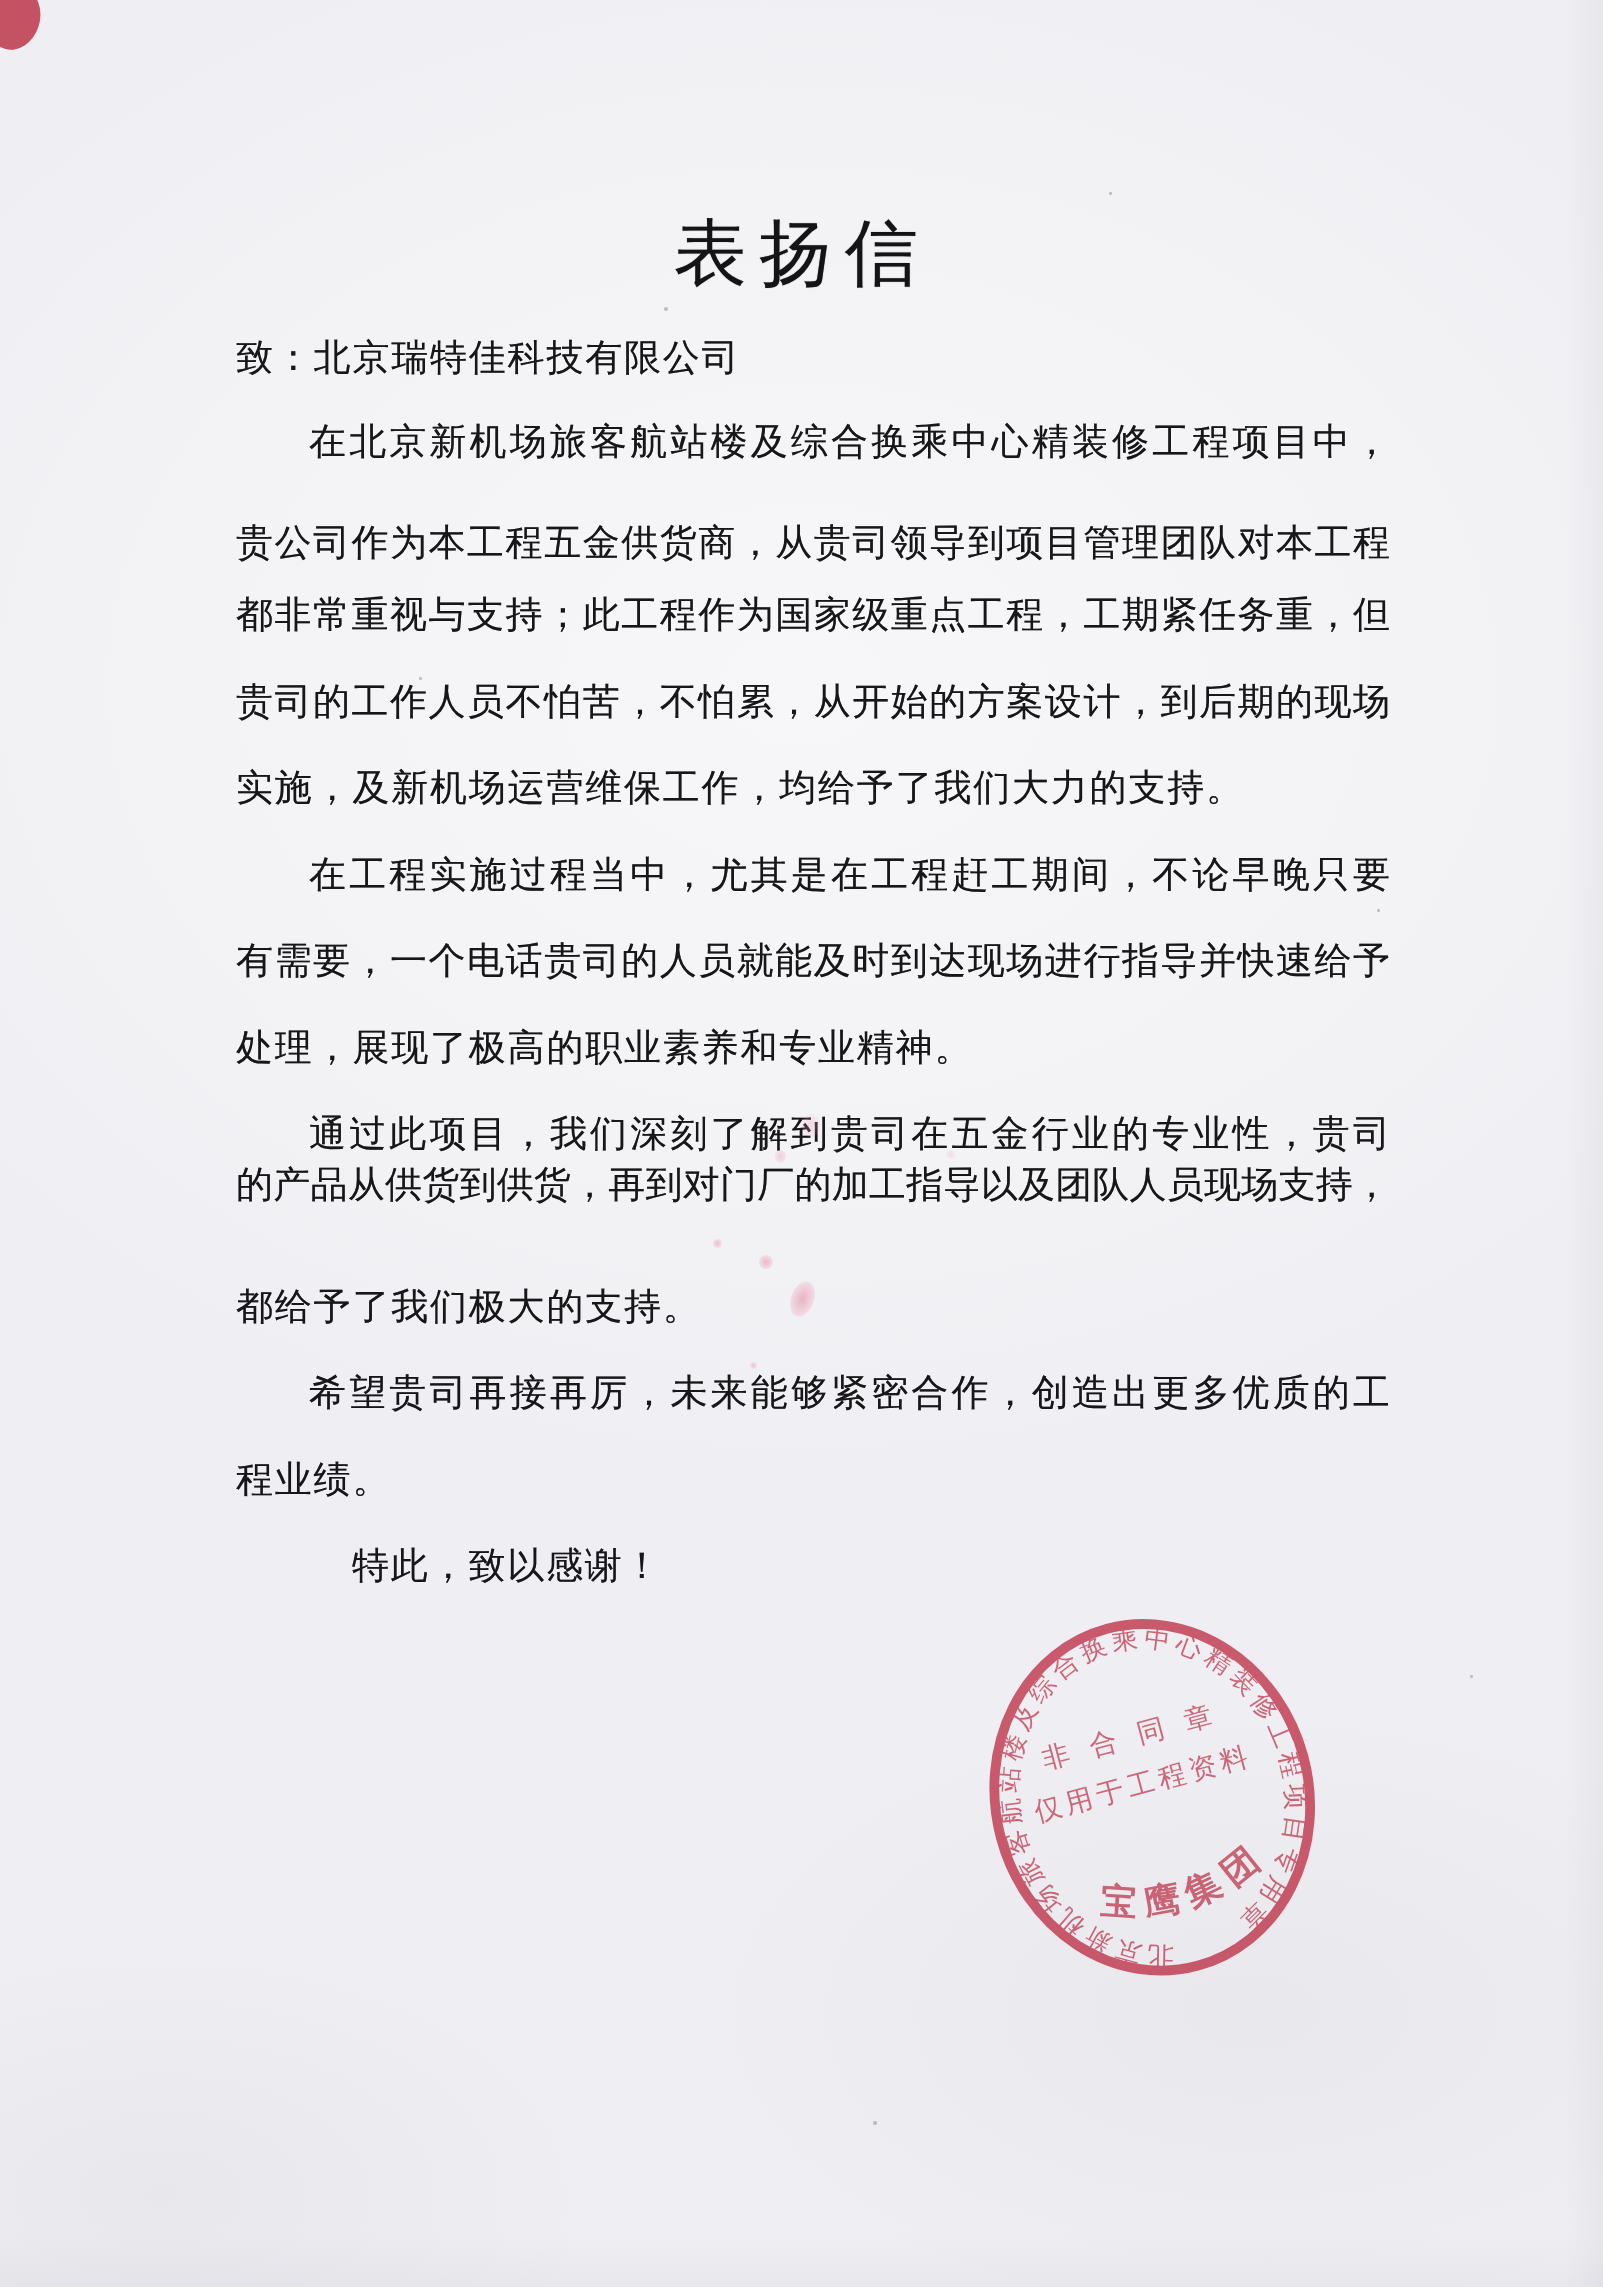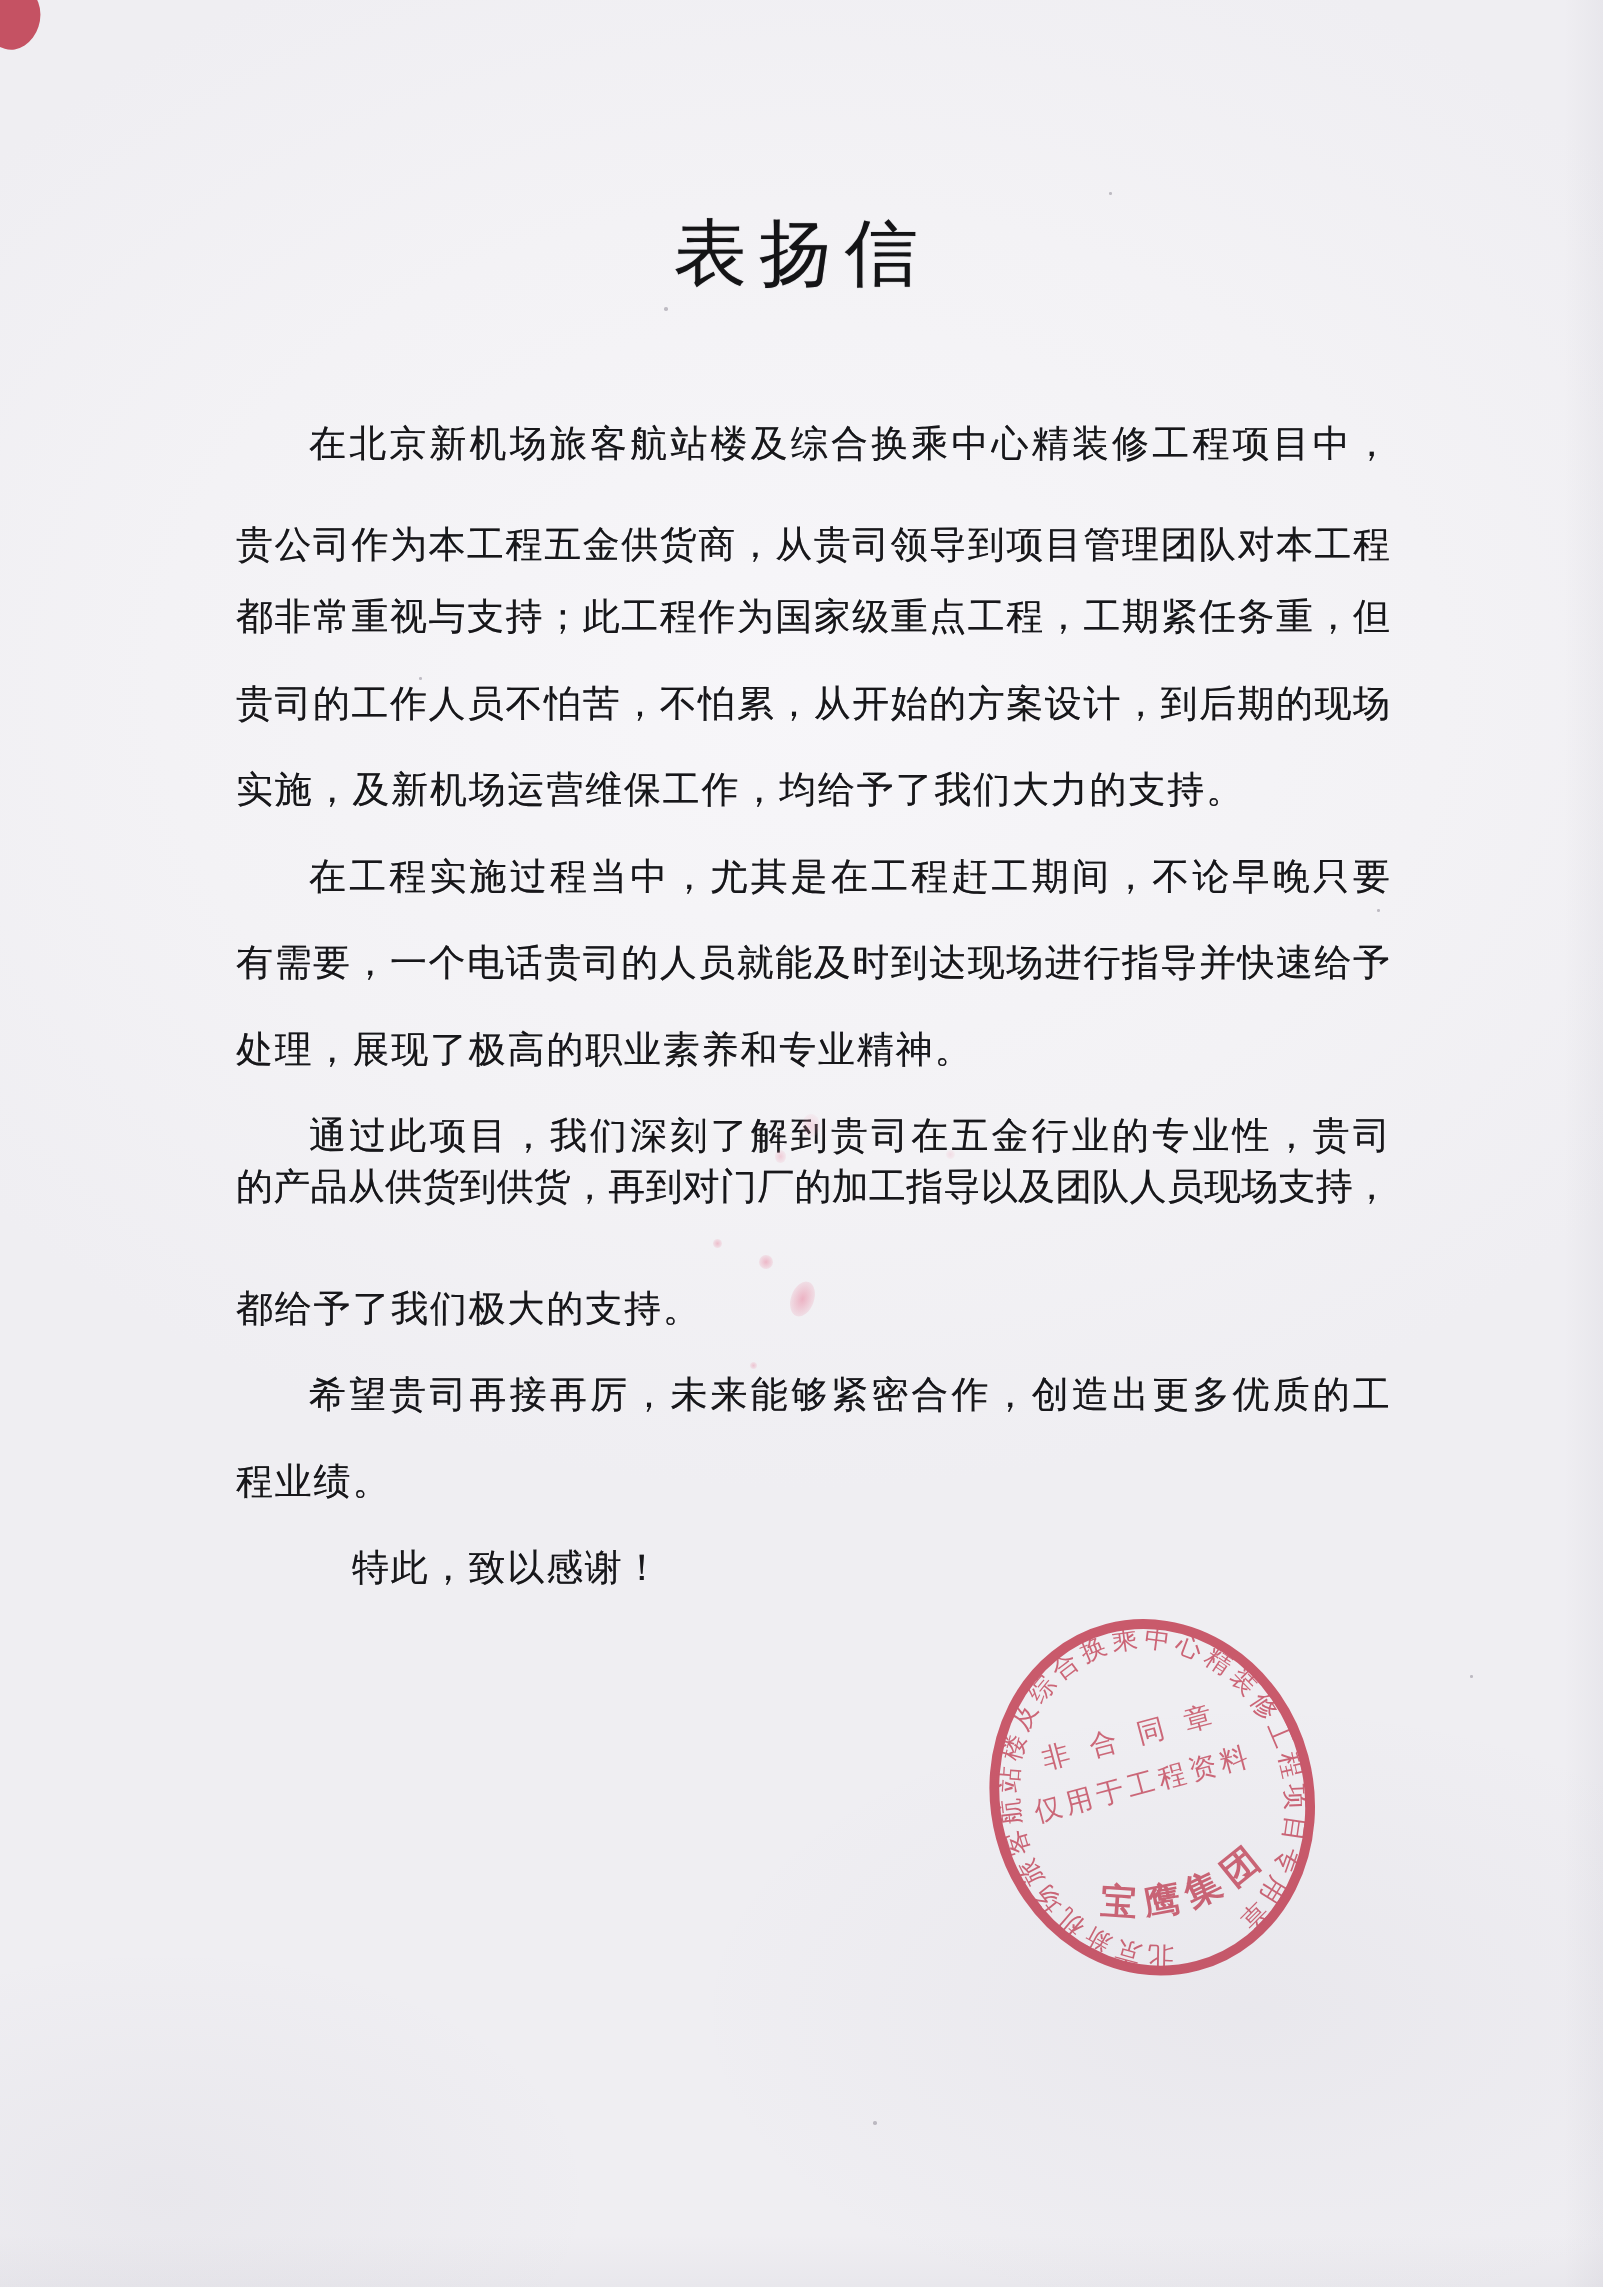--- a/index.html
+++ b/index.html
@@ -6,21 +6,21 @@
   .page{
     position:relative;
     width:1604px;height:2287px;
     background:
       radial-gradient(ellipse 802px 446px at 78% 88%, rgba(120,115,140,0.05), rgba(0,0,0,0) 70%),
       radial-gradient(ellipse 624px 356px at 10% 96%, rgba(110,105,130,0.05), rgba(0,0,0,0) 70%),
       linear-gradient(to left, rgba(90,85,110,0.05) 0px, rgba(0,0,0,0) 40px),
       linear-gradient(to top, rgba(90,85,110,0.045) 0px, rgba(0,0,0,0) 53px),
       radial-gradient(ellipse 1069px 802px at 50% 30%, #f7f6f9 0%, #f3f2f5 60%, #efeef2 100%);
     overflow:hidden;
-    font-family:Liberation Sans, sans-serif;
+    font-family:Liberation Mono, monospace;
     color:#17171a;
   }
   .title{
     position:absolute;left:0;top:205px;width:100%;
     text-align:center;font-size:73px;letter-spacing:12.5px;
     color:#141416;text-shadow:0 0 0.9px rgba(20,20,25,.55);
   }
   .greeting{
     position:absolute;left:236px;top:333px;width:1154px;
     font-size:37px;letter-spacing:1.8px;
@@ -56,20 +56,21 @@
   }
   .speck{position:absolute;background:#8a8692;border-radius:50%;opacity:.5;}
 </style>
 </head>
 <body>
 
 <div class="page">
 
   <div class="title">表扬信</div>
 
+  <div class="greeting">致：北京瑞特佳科技有限公司</div>
 
   <div id="lines-container">
       <div class="body-line just" style="top: 421px; padding-left: 73px;">在北京新机场旅客航站楼及综合换乘中心精装修工程项目中，</div>
       <div class="body-line just" style="top: 478px; margin-top: 44px;">贵公司作为本工程五金供货商，从贵司领导到项目管理团队对本工程</div>
       <div class="body-line just" style="top: 594px;">都非常重视与支持；此工程作为国家级重点工程，工期紧任务重，但</div>
       <div class="body-line just" style="top: 681px;">贵司的工作人员不怕苦，不怕累，从开始的方案设计，到后期的现场</div>
       <div class="body-line left" style="top: 767px;">实施，及新机场运营维保工作，均给予了我们大力的支持。</div>
       <div class="body-line just" style="top: 854px; padding-left: 73px;">在工程实施过程当中，尤其是在工程赶工期间，不论早晚只要</div>
       <div class="body-line just" style="top: 940px;">有需要，一个电话贵司的人员就能及时到达现场进行指导并快速给予</div>
       <div class="body-line left" style="top: 1027px;">处理，展现了极高的职业素养和专业精神。</div>

